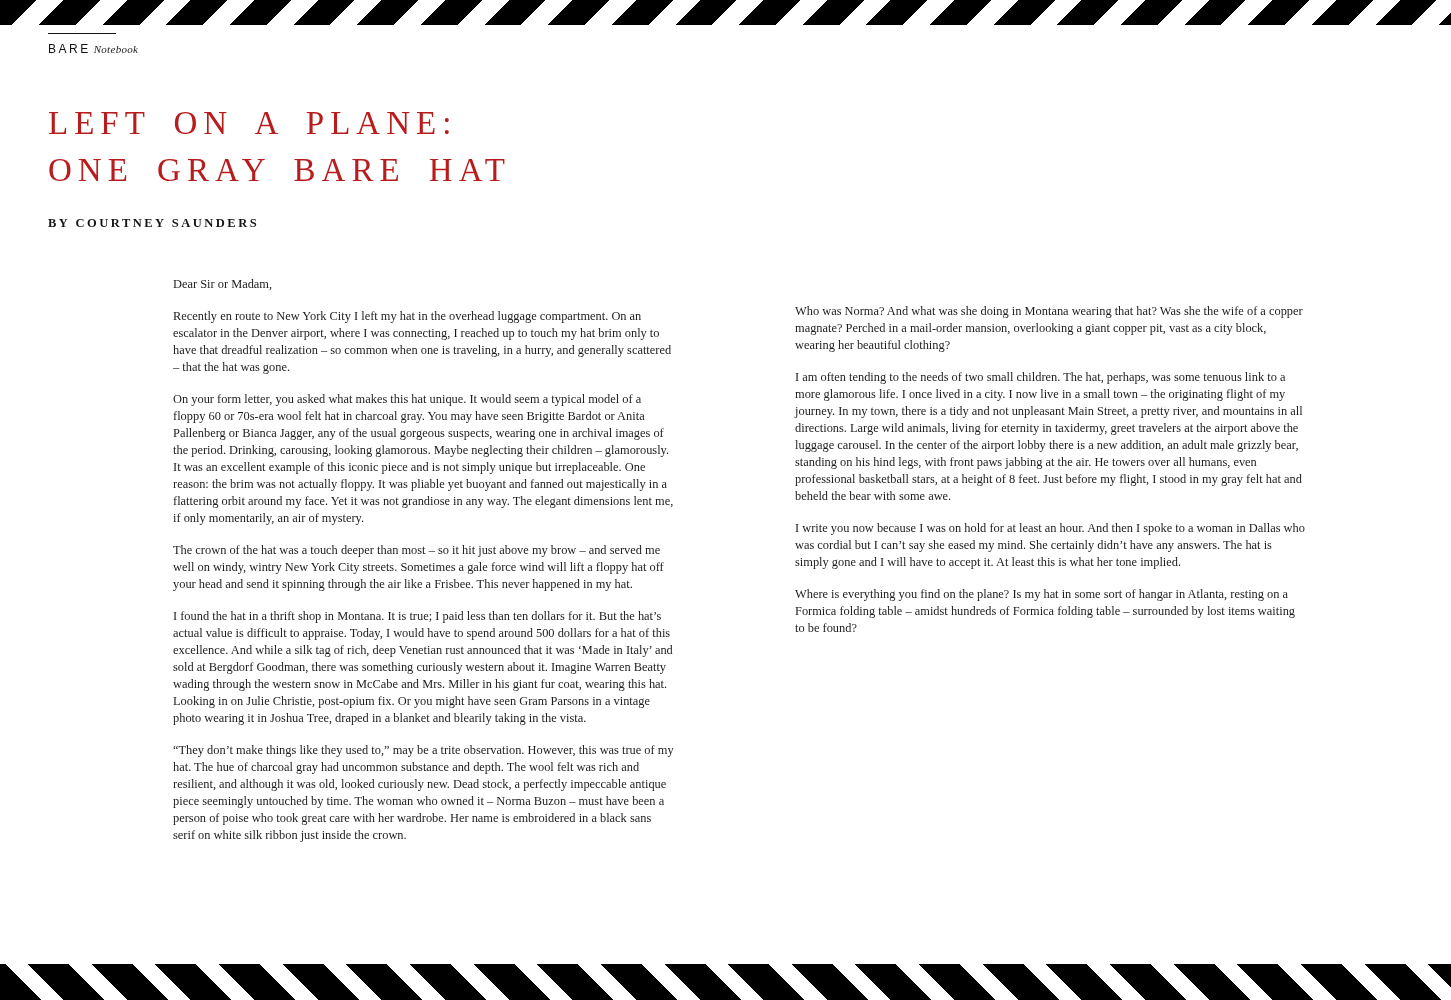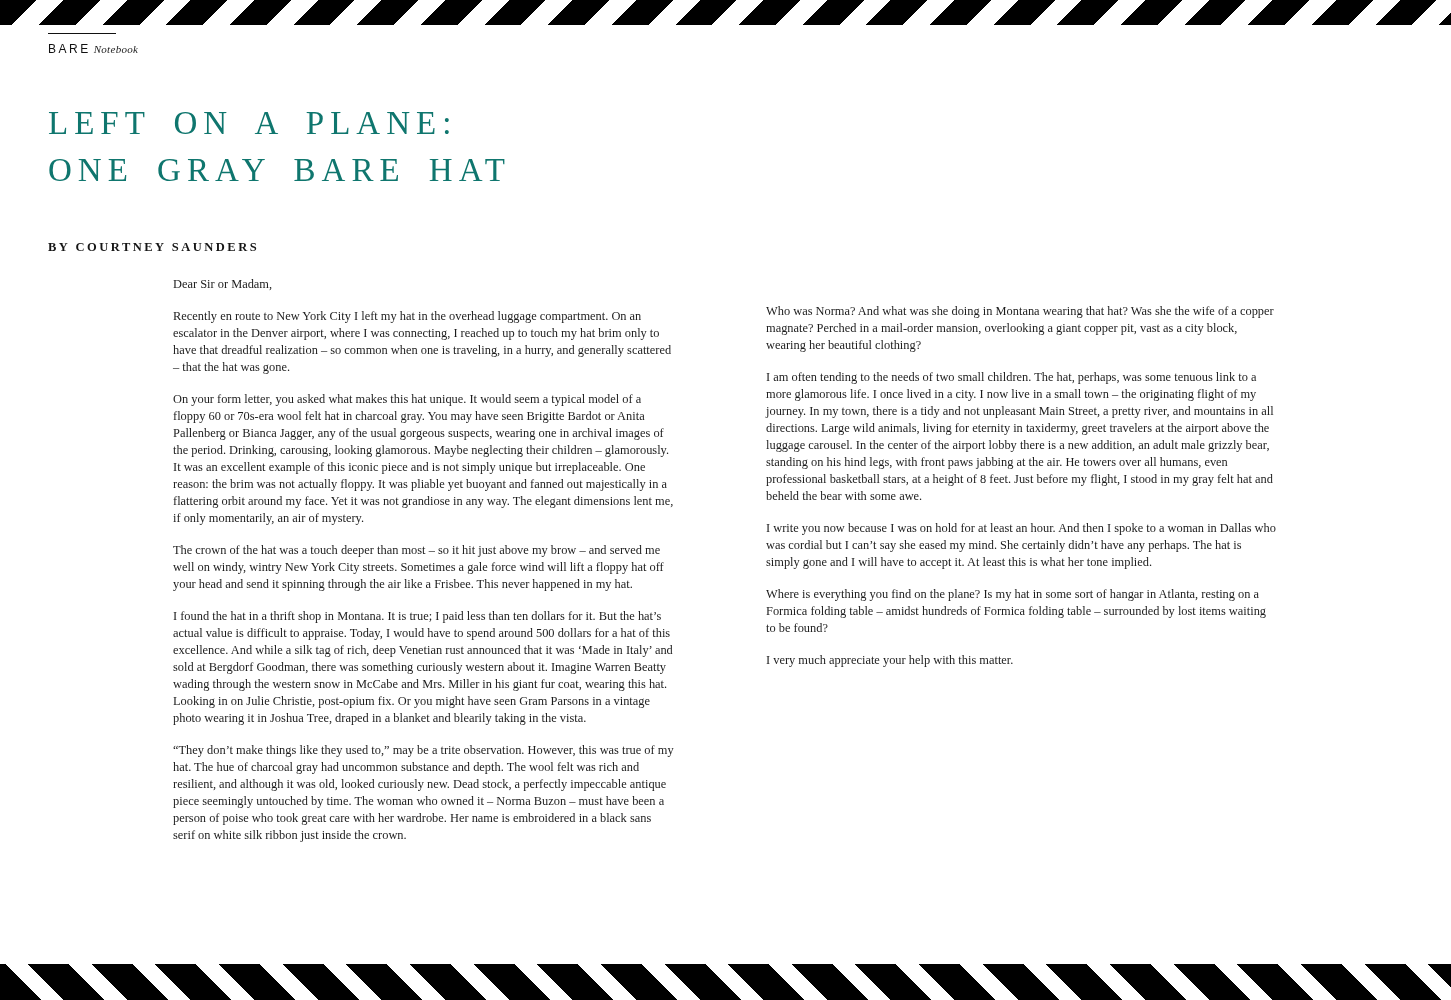--- a/index.html
+++ b/index.html
@@ -38,31 +38,31 @@
   }
   .brand-suffix{
     font-family:"Liberation Serif","DejaVu Serif",serif;
     font-style:italic;font-size:11px;letter-spacing:0.3px;color:#222;margin-left:3px;
   }
 
   
   .page-title{
     position:absolute;left:48px;top:100px;
     font-size:33px;line-height:47px;letter-spacing:6px;word-spacing:9px;
-    color:#0f766e;font-weight:normal;
+    color:#b91c1c;font-weight:normal;
   }
   .byline{
     position:absolute;left:48px;top:216px;
-    font-size:12.5px;font-weight:bold;letter-spacing:2.5px;color:#161616;margin-top:24px;
+    font-size:12.5px;font-weight:bold;letter-spacing:2.5px;color:#161616;
   }
 
   
   .columns{
     position:absolute;left:173px;top:276px;width:1241px;
-    display:flex;gap:91px;
+    display:flex;gap:120px;
   }
   .col{font-size:12.4px;line-height:17px;}
   .col-left{width:502px;}
   .col-right{width:512px;margin-top:27px;}
   .col p{
     margin:0 0 15px 0;
     text-align:left;
     hyphens:auto;-webkit-hyphens:auto;
   }
 </style>
@@ -91,20 +91,19 @@
         <p>On your form letter, you asked what makes this hat unique. It would seem a typical model of a floppy 60 or 70s-era wool felt hat in charcoal gray. You may have seen Brigitte Bardot or Anita Pallenberg or Bianca Jagger, any of the usual gorgeous suspects, wearing one in archival images of the period. Drinking, carousing, looking glamorous. Maybe neglecting their children – glamorously. It was an excellent example of this iconic piece and is not simply unique but irreplaceable. One reason: the brim was not actually floppy. It was pliable yet buoyant and fanned out majestically in a flattering orbit around my face. Yet it was not grandiose in any way. The elegant dimensions lent me, if only momentarily, an air of mystery.</p>
         <p>The crown of the hat was a touch deeper than most – so it hit just above my brow – and served me well on windy, wintry New York City streets. Sometimes a gale force wind will lift a floppy hat off your head and send it spinning through the air like a Frisbee. This never happened in my hat.</p>
         <p>I found the hat in a thrift shop in Montana. It is true; I paid less than ten dollars for it. But the hat’s actual value is difficult to appraise. Today, I would have to spend around 500 dollars for a hat of this excellence. And while a silk tag of rich, deep Venetian rust announced that it was ‘Made in Italy’ and sold at Bergdorf Goodman, there was something curiously western about it. Imagine Warren Beatty wading through the western snow in McCabe and Mrs. Miller in his giant fur coat, wearing this hat. Looking in on Julie Christie, post-opium fix. Or you might have seen Gram Parsons in a vintage photo wearing it in Joshua Tree, draped in a blanket and blearily taking in the vista.</p>
         <p>“They don’t make things like they used to,” may be a trite observation. However, this was true of my hat. The hue of charcoal gray had uncommon substance and depth. The wool felt was rich and resilient, and although it was old, looked curiously new. Dead stock, a perfectly impeccable antique piece seemingly untouched by time. The woman who owned it – Norma Buzon – must have been a person of poise who took great care with her wardrobe. Her name is embroidered in a black sans serif on white silk ribbon just inside the crown.</p>
       </div>
   </div>
   <div class="col col-right">
     <div>
         <p>Who was Norma? And what was she doing in Montana wearing that hat? Was she the wife of a copper magnate? Perched in a mail-order mansion, overlooking a giant copper pit, vast as a city block, wearing her beautiful clothing?</p>
         <p>I am often tending to the needs of two small children. The hat, perhaps, was some tenuous link to a more glamorous life. I once lived in a city. I now live in a small town – the originating flight of my journey. In my town, there is a tidy and not unpleasant Main Street, a pretty river, and mountains in all directions. Large wild animals, living for eternity in taxidermy, greet travelers at the airport above the luggage carousel. In the center of the airport lobby there is a new addition, an adult male grizzly bear, standing on his hind legs, with front paws jabbing at the air. He towers over all humans, even professional basketball stars, at a height of 8 feet. Just before my flight, I stood in my gray felt hat and beheld the bear with some awe.</p>
-        <p>I write you now because I was on hold for at least an hour. And then I spoke to a woman in Dallas who was cordial but I can’t say she eased my mind. She certainly didn’t have any perhaps. The hat is simply gone and I will have to accept it. At least this is what her tone implied.</p>
+        <p>I write you now because I was on hold for at least an hour. And then I spoke to a woman in Dallas who was cordial but I can’t say she eased my mind. She certainly didn’t have any answers. The hat is simply gone and I will have to accept it. At least this is what her tone implied.</p>
         <p>Where is everything you find on the plane? Is my hat in some sort of hangar in Atlanta, resting on a Formica folding table – amidst hundreds of Formica folding table – surrounded by lost items waiting to be found?</p>
-        <p>I very much appreciate your help with this matter.</p>
       </div>
   </div>
 </div>
 
 <div class="stripe-band stripe-bottom"></div>
 
 </body></html>

